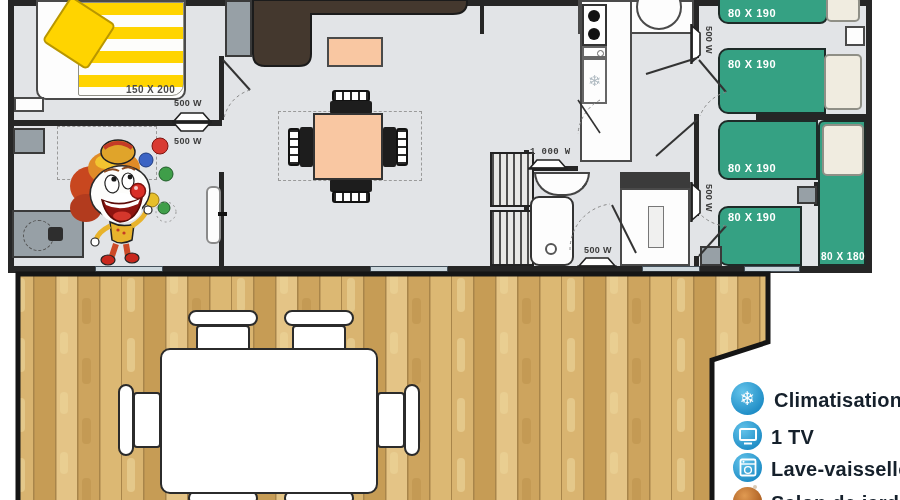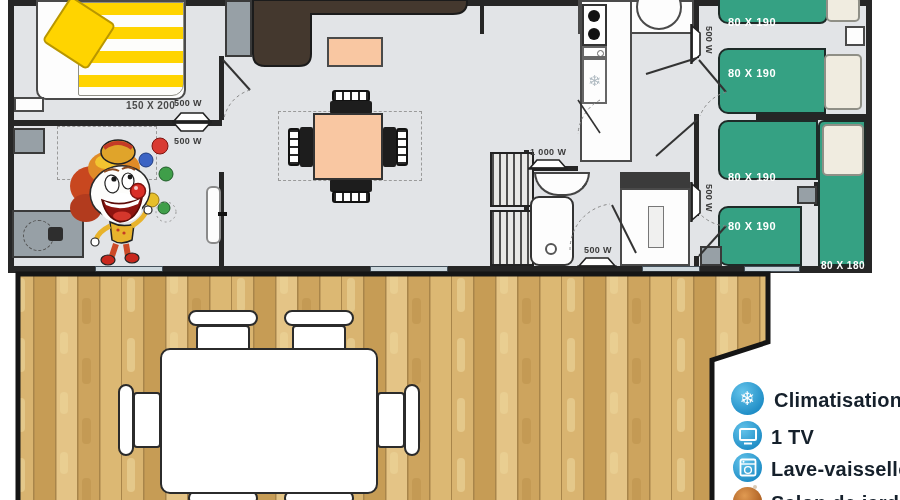--- a/index.html
+++ b/index.html
@@ -4,21 +4,21 @@
 <style>
   html,body{margin:0;padding:0;background:#fff;}
   #stage{position:relative;width:900px;height:500px;overflow:hidden;background:#fff;
          font-family:"Liberation Sans",sans-serif;}
   .abs{position:absolute;}
   .wall{position:absolute;background:#262626;}
   .floor{position:absolute;background:#e2e4e7;}
   .lbl{position:absolute;font:700 9px/1.1 "Liberation Sans",sans-serif;color:#3c3c3c;
        letter-spacing:.4px;white-space:nowrap;}
   .bedlbl{position:absolute;font:700 11px/1.1 "Liberation Sans",sans-serif;color:#fff;
-          letter-spacing:.5px;white-space:nowrap;margin-top:9px;}
+          letter-spacing:.5px;white-space:nowrap;}
   .vlbl{transform:rotate(90deg);transform-origin:0 0;}
   .bed-green{position:absolute;background:#35a183;border:2px solid #1e2b28;box-sizing:border-box;}
   .pillow{position:absolute;background:#f0ece0;border:2px solid #8f8f86;border-radius:5px;box-sizing:border-box;}
   .dashed{position:absolute;border:1.5px dashed #9a9a9a;box-sizing:border-box;}
   .white-furn{position:absolute;background:#fdfdfd;border:2px solid #4a4a4a;box-sizing:border-box;}
   .gray-furn{position:absolute;background:#97a0a6;border:2px solid #3a3a3a;box-sizing:border-box;}
   .slats-h{background:repeating-linear-gradient(90deg,#2a2a2a 0 2px,#fff 2px 8px);}
   .slats-v{background:repeating-linear-gradient(0deg,#2a2a2a 0 2px,#fff 2px 8px);}
   .chair-seat{position:absolute;background:#1d1d1d;border-radius:2px;}
   .chair-back{position:absolute;border:2px solid #111;box-sizing:border-box;}
@@ -50,21 +50,21 @@
   <div class="wall" style="left:524px;top:166px;width:54px;height:5px;"></div>
   <div class="wall" style="left:694px;top:0;width:5px;height:58px;"></div>
   <div class="wall" style="left:694px;top:114px;width:5px;height:102px;"></div>
   <div class="wall" style="left:694px;top:256px;width:5px;height:10px;"></div>
   <div class="wall" style="left:756px;top:114px;width:110px;height:6px;"></div>
   <div class="wall" style="left:814px;top:182px;width:4px;height:24px;"></div>
 
   <div class="white-furn" style="left:36px;top:0;width:150px;height:100px;border-radius:0 0 10px 10px;"></div>
   <div class="abs" style="left:78px;top:2px;width:106px;height:94px;border-radius:0 0 12px 2px;border:1px solid #8f8f86;box-sizing:border-box;background:repeating-linear-gradient(180deg,#ffd400 0 12px,#fdfdfb 12px 24px);"></div>
   <div class="abs" style="left:52px;top:6px;width:54px;height:54px;background:#ffd400;border:2px solid #b99700;border-radius:5px;transform:rotate(33deg);box-sizing:border-box;"></div>
-  <div class="lbl" style="left:126px;top:84px;font-size:10px;color:#4b4b4b;margin-top:16px;">150 X 200</div>
+  <div class="lbl" style="left:126px;top:84px;font-size:10px;color:#4b4b4b;">150 X 200</div>
   <div class="white-furn" style="left:14px;top:97px;width:30px;height:15px;"></div>
   <div class="gray-furn" style="left:13px;top:128px;width:32px;height:26px;"></div>
 
   <div class="dashed" style="left:57px;top:126px;width:100px;height:54px;"></div>
   <div class="gray-furn" style="left:225px;top:0;width:27px;height:57px;"></div>
   <div class="abs" style="left:327px;top:37px;width:56px;height:30px;background:#f9c7a2;border:2px solid #4a4a4a;box-sizing:border-box;"></div>
 
   <div class="dashed" style="left:278px;top:111px;width:144px;height:70px;"></div>
   <div class="chair-back slats-h" style="left:332px;top:90px;width:38px;height:12px;border-radius:3px;"></div>
   <div class="chair-seat" style="left:330px;top:101px;width:42px;height:13px;"></div>
@@ -93,21 +93,21 @@
   <div class="abs" style="left:588px;top:10px;width:12px;height:12px;background:#111;border-radius:50%;"></div>
   <div class="abs" style="left:588px;top:28px;width:12px;height:12px;background:#111;border-radius:50%;"></div>
   <div class="white-furn" style="left:582px;top:46px;width:25px;height:12px;border-color:#666;"></div>
   <div class="abs" style="left:597px;top:50px;width:5px;height:5px;border:1px solid #666;border-radius:50%;"></div>
   <div class="white-furn" style="left:582px;top:58px;width:25px;height:46px;border-color:#666;display:flex;align-items:center;justify-content:center;">
     <span class="snow" style="color:#aeb9c0;font-size:15px;">❄</span>
   </div>
 
   <div class="abs" style="left:490px;top:152px;width:44px;height:55px;border:2px solid #222;box-sizing:border-box;background:repeating-linear-gradient(90deg,#4f4f4f 0 2px,#e8e8e6 2px 7px);"></div>
   <div class="abs" style="left:490px;top:210px;width:44px;height:56px;border:2px solid #222;box-sizing:border-box;background:repeating-linear-gradient(90deg,#4f4f4f 0 2px,#e8e8e6 2px 7px);"></div>
-  <div class="lbl" style="left:530px;top:148px;">1 000 W</div>
+  <div class="lbl" style="left:530px;top:148px;font-family:Liberation Mono, monospace;">1 000 W</div>
   <div class="white-furn" style="left:534px;top:172px;width:56px;height:24px;border-radius:0 0 56px 56px;border-color:#444;"></div>
   <div class="white-furn" style="left:530px;top:196px;width:44px;height:70px;border-radius:9px;border-color:#333;"></div>
   <div class="abs" style="left:545px;top:243px;width:12px;height:12px;border:2px solid #555;border-radius:50%;background:#fff;box-sizing:border-box;"></div>
   <div class="lbl" style="left:584px;top:246px;">500 W</div>
   <div class="abs" style="left:620px;top:172px;width:70px;height:16px;background:#3b3b3b;"></div>
   <div class="white-furn" style="left:620px;top:188px;width:70px;height:78px;"></div>
   <div class="abs" style="left:648px;top:206px;width:16px;height:42px;background:#f0f0ef;border:1.5px solid #777;box-sizing:border-box;"></div>
 
   <div class="lbl vlbl" style="left:713px;top:26px;">500 W</div>
   <div class="lbl vlbl" style="left:713px;top:184px;">500 W</div>

